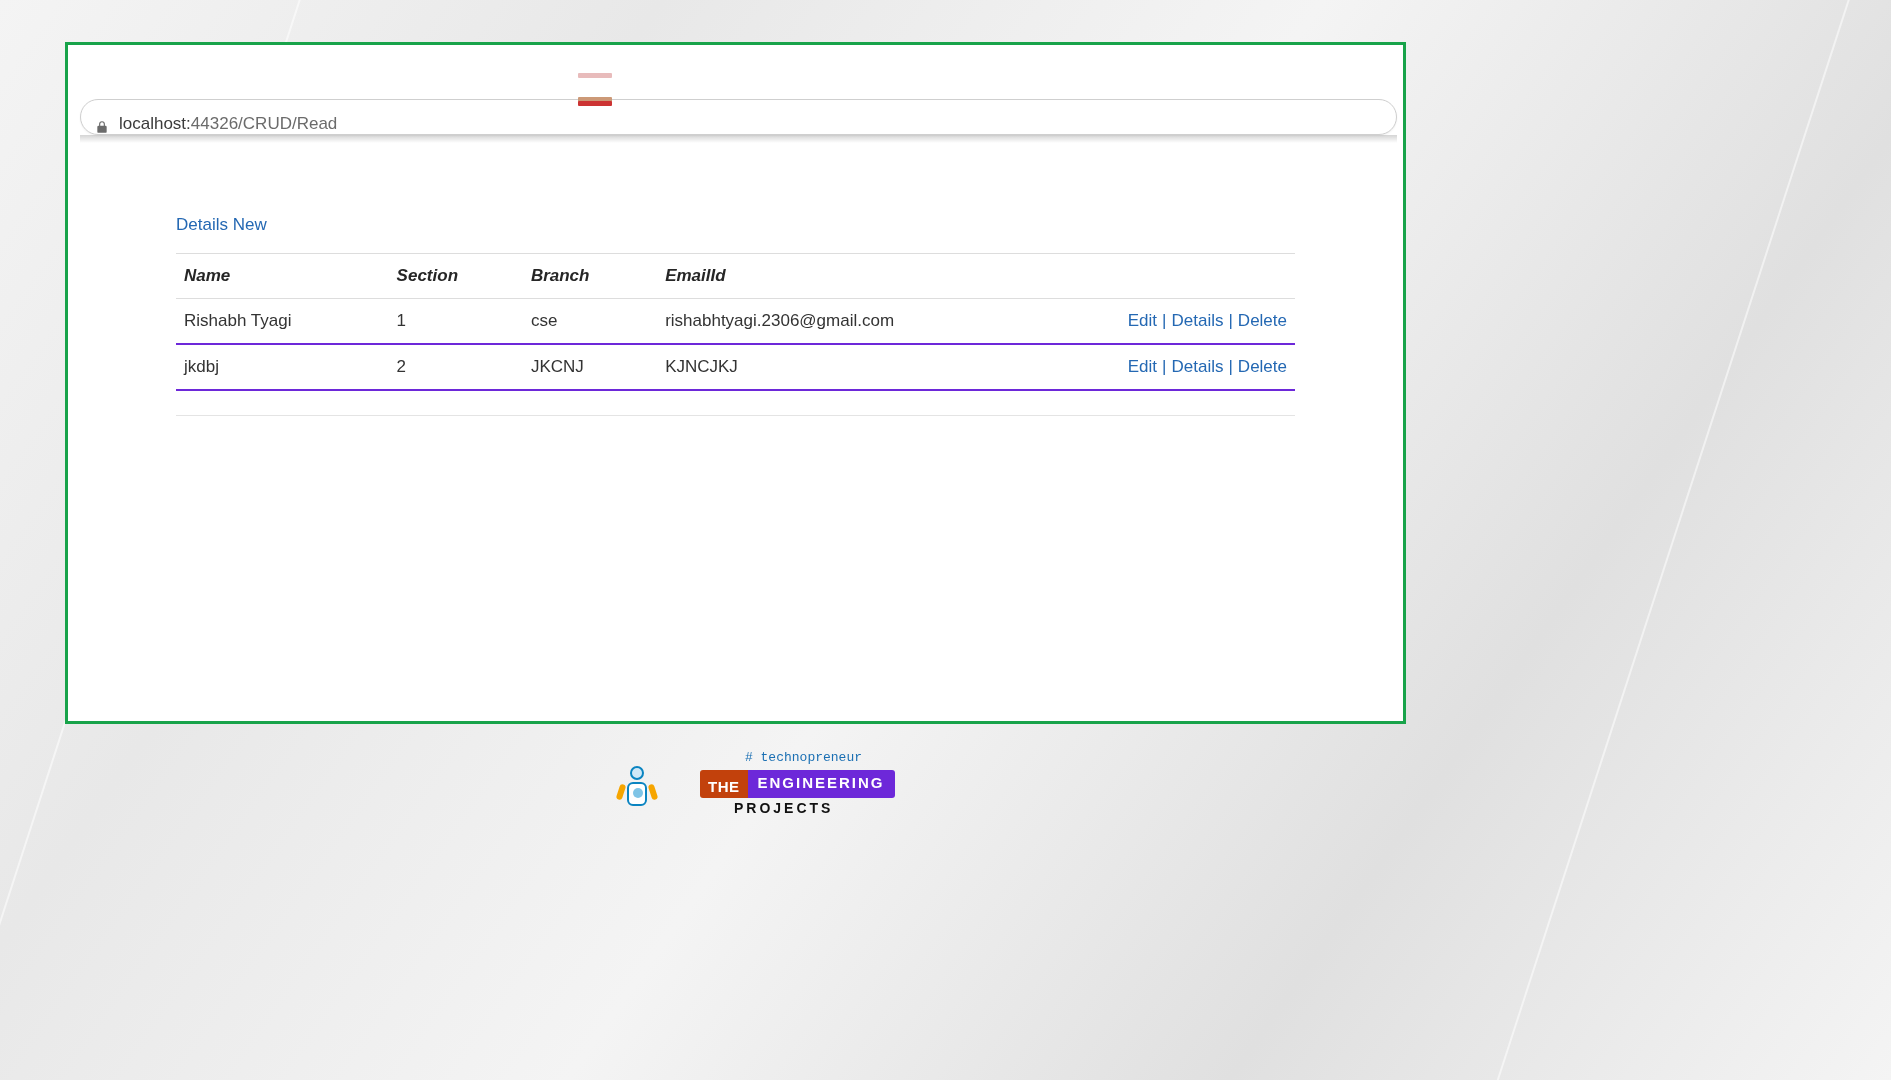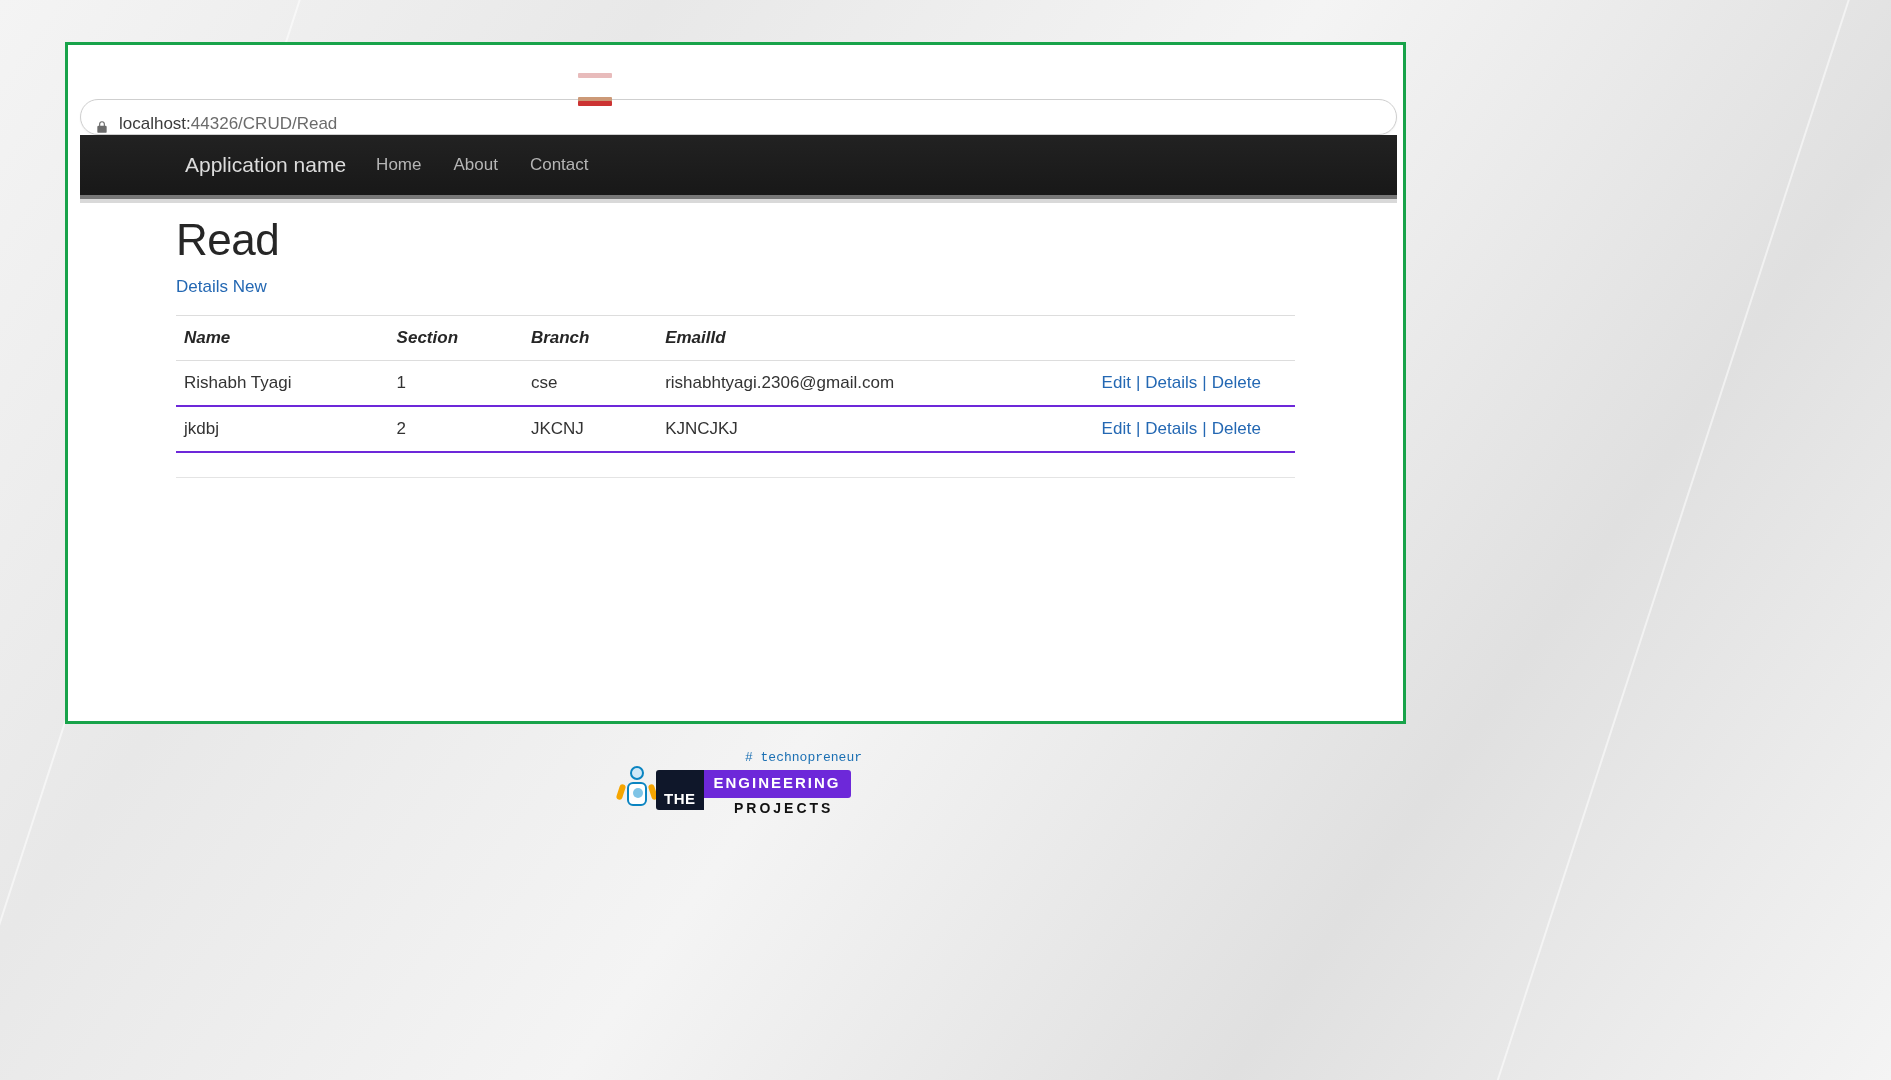--- a/index.html
+++ b/index.html
@@ -129,21 +129,21 @@
       border-bottom: 1px solid #ddd;
       padding: 12px 8px;
       font-style: italic;
     }
     table.data td {
       font-size: 17px;
       color: #333;
       border-bottom: 2px solid #6d28d9;
       padding: 12px 8px;
     }
-    table.data td.actions { white-space: nowrap; }
+    table.data td.actions { text-align: right; white-space: nowrap; }
     table.data td.actions a { color: #2468b3; text-decoration: none; }
     .sep { color: #2468b3; margin: 0 5px; }
     .footer-hr {
       border: none;
       border-top: 1px solid #e4e4e4;
       margin-top: 24px;
       margin-bottom: 18px;
     }
     .footer-text { font-size: 17px; color: #3a3a3a; }
 
@@ -158,21 +158,21 @@
     }
     .tep-inner { position: relative; width: 100%; height: 100%; }
     .tep-hash {
       position: absolute; right: 6px; top: 2px;
       color: #1a6fb3; font-family: Liberation Mono, monospace; font-size: 13px;
     }
     .tep-bar {
       position: absolute; left: 48px; top: 22px; height: 28px;
       display: flex;
     }
-    .tep-the { background: #0f172a; color: #fff; font-weight: 800; padding: 20px 8px; font-size: 15px; letter-spacing: 0.5px; border-radius: 3px 0 0 3px; }
+    .tep-the { background: #c2410c; color: #fff; font-weight: 800; padding: 8px 8px; font-size: 15px; letter-spacing: 0.5px; border-radius: 3px 0 0 3px; margin-left: 44px; }
     .tep-eng { background: #6d28d9; color: #fff; font-weight: 800; padding: 4px 10px; font-size: 15px; letter-spacing: 2px; border-radius: 0 3px 3px 0; }
     .tep-proj {
       position: absolute; left: 126px; top: 52px;
       color: #111; font-weight: 900; letter-spacing: 3px; font-size: 14px;
     }
     .tep-robot {
       position: absolute; left: 12px; top: 18px;
       width: 34px; height: 48px;
     }
     .tep-robot .head { width: 14px; height: 14px; background:#cfe8f7; border:2px solid #0a84c1; border-radius:50%; margin:0 auto; }
@@ -190,29 +190,22 @@
 
   <div class="browser-bar">
     <svg class="lock-icon" viewBox="0 0 24 24" fill="currentColor">
         <path d="M12 2a5 5 0 0 0-5 5v3H6a2 2 0 0 0-2 2v8a2 2 0 0 0 2 2h12a2 2 0 0 0 2-2v-8a2 2 0 0 0-2-2h-1V7a5 5 0 0 0-5-5zm-3 5a3 3 0 1 1 6 0v3H9V7z"></path>
       </svg>
     <span class="url-host">localhost:</span>
       <span class="url-path">44326/CRUD/Read</span>
   </div>
   <div class="topshadow"></div>
 
-  <div class="navbar">
-    <a class="brand">Application name</a>
-    <a class="nav-link">Home</a>
-    <a class="nav-link">About</a>
-    <a class="nav-link">Contact</a>
-  </div>
 
   <div class="content-wrap">
-    <h1 class="page-title">Read</h1>
     <a class="create-link">Details New</a>
 
     <table class="data">
       <thead>
         <tr>
           <th style="width:19%">Name</th>
           <th style="width:12%">Section</th>
           <th style="width:12%">Branch</th>
           <th>EmailId</th>
           <th style="width:18%"></th>

